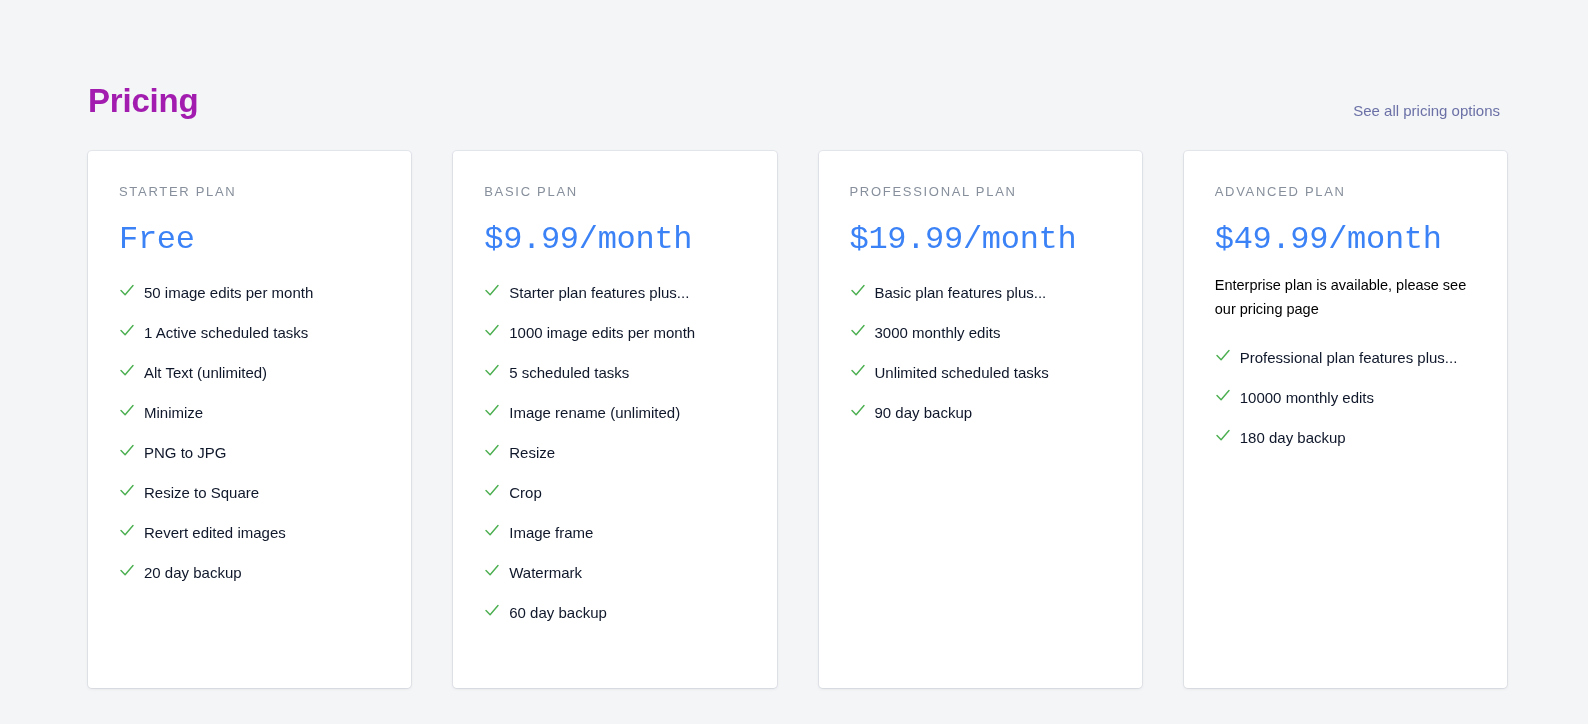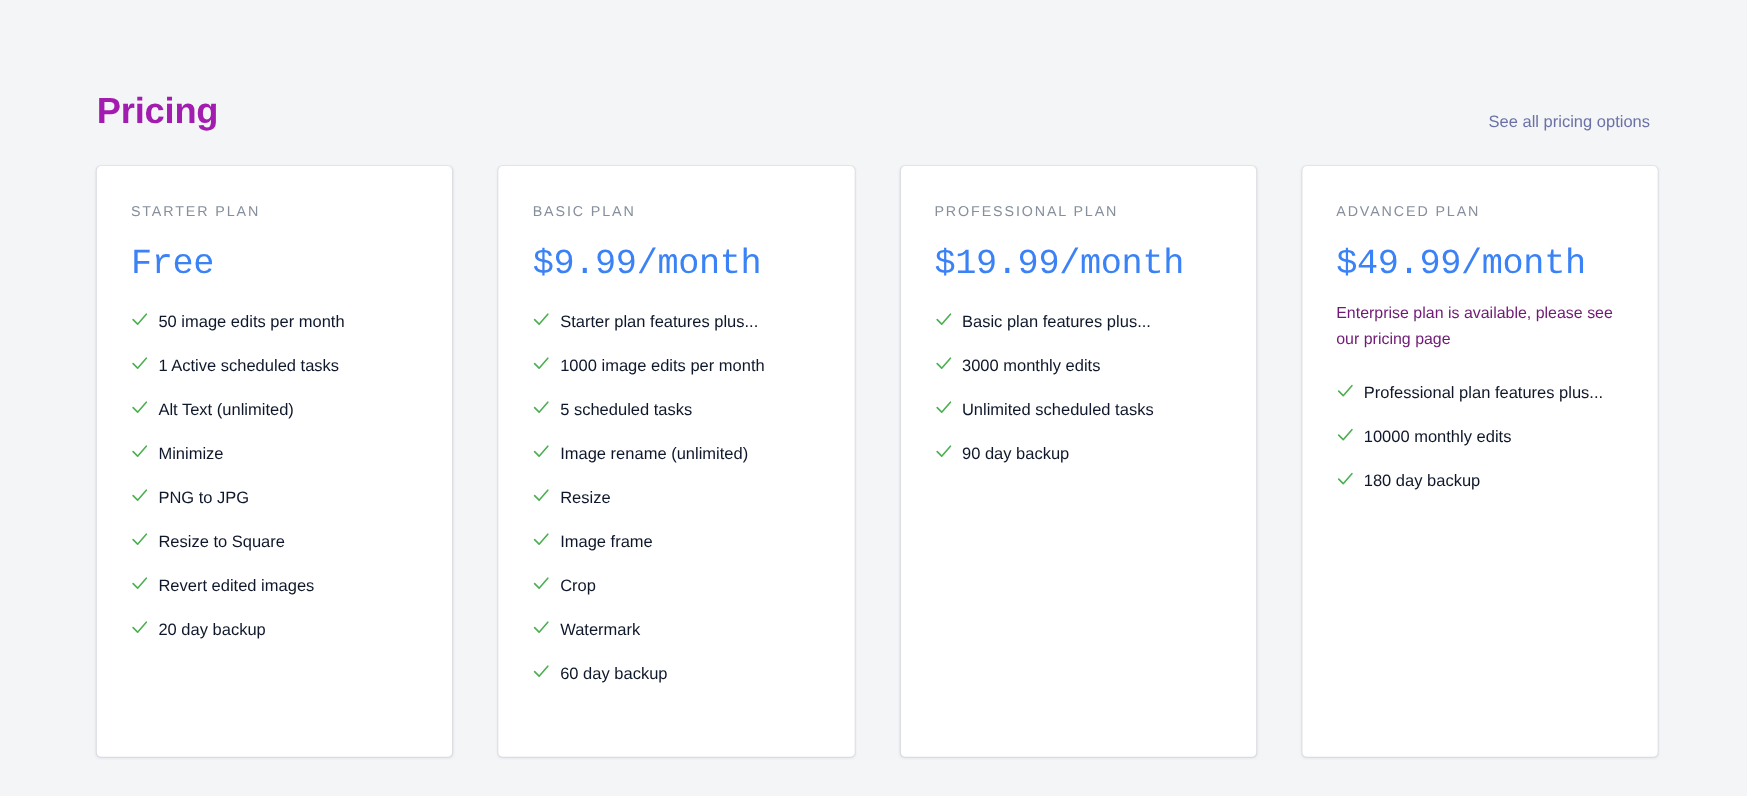--- a/index.html
+++ b/index.html
@@ -88,21 +88,21 @@
     font-weight: 400;
     color: #3b82f6;
     letter-spacing: -0.3px;
     white-space: nowrap;
     font-family: Liberation Mono, monospace;
   }
   .plan-note {
     margin-top: 13px;
     font-size: 14.5px;
     line-height: 24px;
-    color: #701a75;
+    color: #000000;
     max-width: 262px;
   }
   .features {
     list-style: none;
     margin: 0;
     padding: 0;
     margin-top: 22px;
   }
   .features.with-note {
     margin-top: 26px;
@@ -258,29 +258,29 @@
               </svg>
             </span>
             <span class="feature-text">Resize</span>
           </li>
           <li class="feature">
             <span class="check-icon">
               <svg viewBox="0 0 16 17" fill="none" aria-hidden="true">
                 <path d="M2 8.6 L6.1 12.7 L14 3.6" stroke="#4caf50" stroke-width="1.45" stroke-linecap="round" stroke-linejoin="round"></path>
               </svg>
             </span>
+            <span class="feature-text">Crop</span>
+          </li>
+          <li class="feature">
+            <span class="check-icon">
+              <svg viewBox="0 0 16 17" fill="none" aria-hidden="true">
+                <path d="M2 8.6 L6.1 12.7 L14 3.6" stroke="#4caf50" stroke-width="1.45" stroke-linecap="round" stroke-linejoin="round"></path>
+              </svg>
+            </span>
             <span class="feature-text">Image frame</span>
-          </li>
-          <li class="feature">
-            <span class="check-icon">
-              <svg viewBox="0 0 16 17" fill="none" aria-hidden="true">
-                <path d="M2 8.6 L6.1 12.7 L14 3.6" stroke="#4caf50" stroke-width="1.45" stroke-linecap="round" stroke-linejoin="round"></path>
-              </svg>
-            </span>
-            <span class="feature-text">Crop</span>
           </li>
           <li class="feature">
             <span class="check-icon">
               <svg viewBox="0 0 16 17" fill="none" aria-hidden="true">
                 <path d="M2 8.6 L6.1 12.7 L14 3.6" stroke="#4caf50" stroke-width="1.45" stroke-linecap="round" stroke-linejoin="round"></path>
               </svg>
             </span>
             <span class="feature-text">Watermark</span>
           </li>
           <li class="feature">

